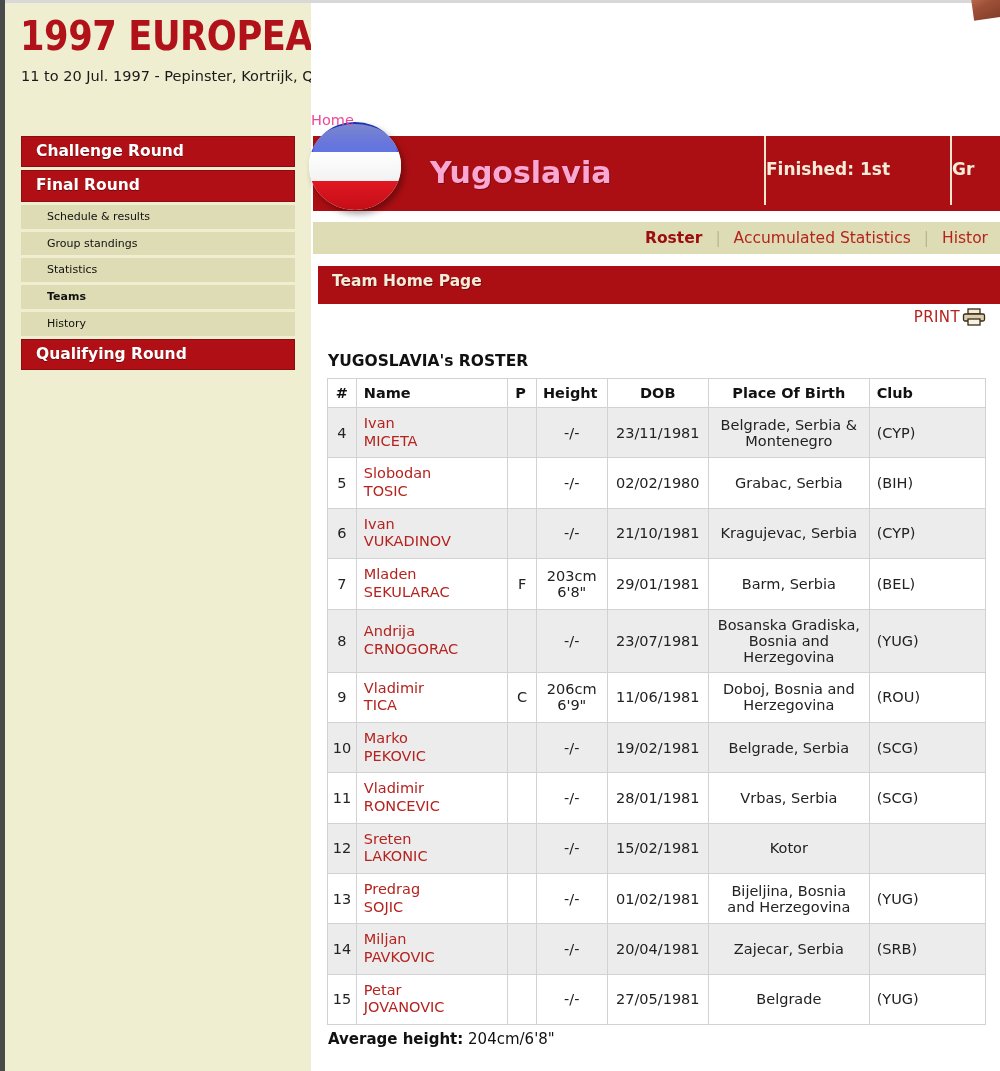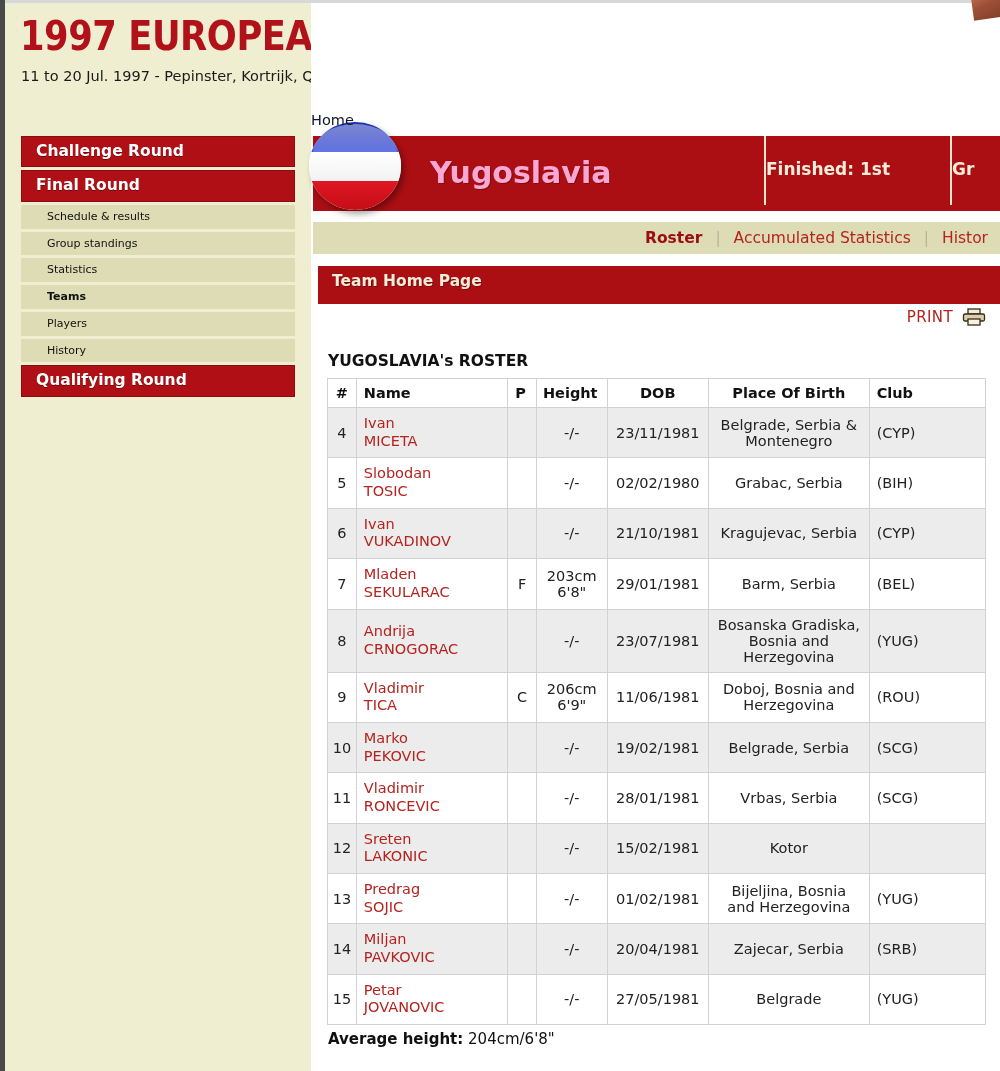--- a/index.html
+++ b/index.html
@@ -118,21 +118,21 @@
     left: 311px; top: 0;
     width: 689px;
     height: 1071px;
     background: #ffffff;
   }
 
   #homelink {
     position: absolute;
     left: 0px; top: 112px;
     font-size: 14.5px;
-    color: #0f172a;
+    color: #ec4899;
     z-index: 20;
   }
 
   
   #teambar {
     position: absolute;
     left: 2px; top: 136px;
     width: 687px; height: 75px;
     background: #ac0f13;
   }
@@ -236,21 +236,21 @@
     color: #f3ecd8;
     text-shadow: 1px 1px 0 rgba(0,0,0,0.3);
   }
 
   
   #printrow {
     position: absolute;
     right: 14px; top: 308px;
     display: flex;
     align-items: center;
-    gap: 9px;
+    gap: 2px;
   }
   #printrow .plabel {
     font-size: 15px;
     color: #b5231f;
     letter-spacing: 0.4px;
   }
   .printer-icon { display: block; }
 
   
   #rostertitle {
@@ -341,23 +341,20 @@
       <span>Schedule &amp; results</span>
     </div>
     <div class="nav-sub">
       <span>Group standings</span>
     </div>
     <div class="nav-sub">
       <span>Statistics</span>
     </div>
     <div class="nav-sub active">
       <span>Teams</span>
-    </div>
-    <div class="nav-sub">
-      <span>Players</span>
     </div>
     <div class="nav-sub">
       <span>History</span>
     </div>
     <div class="nav-head">
       <span>Qualifying Round</span>
     </div>
   </div>
 
   <div id="content">

